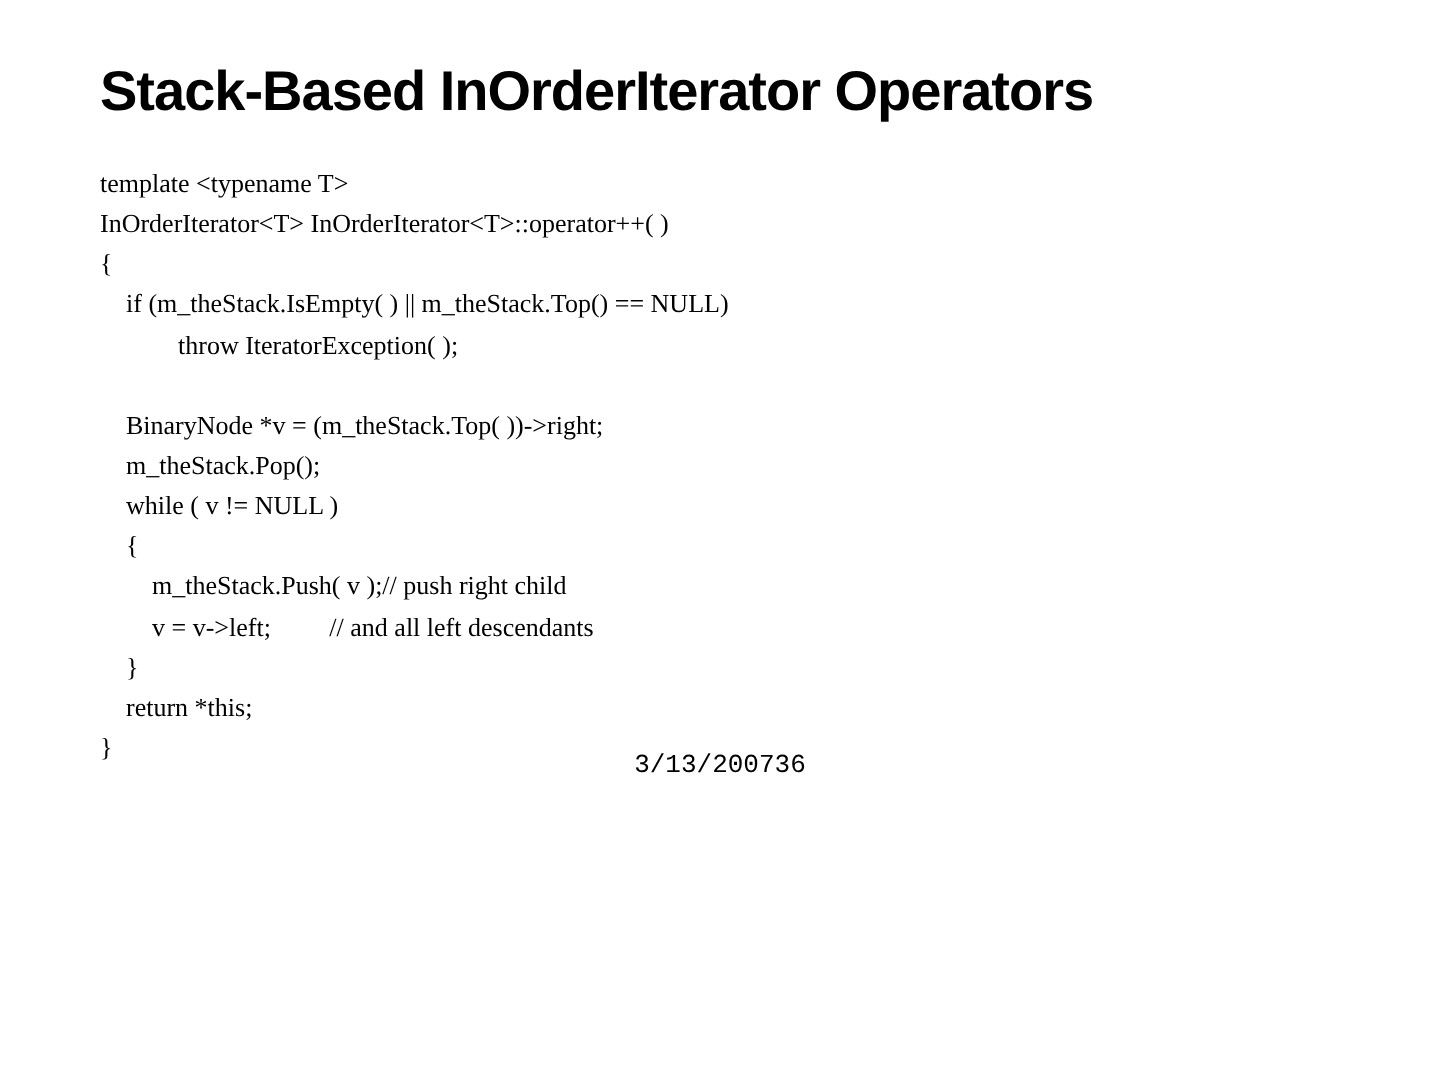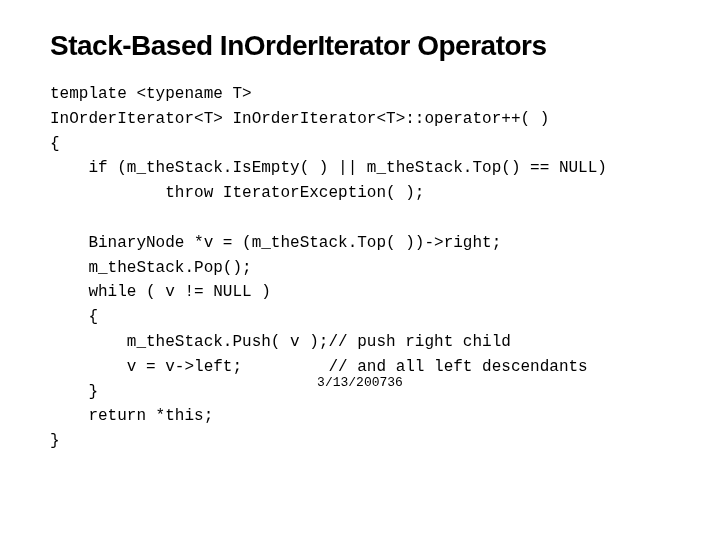--- a/index.html
+++ b/index.html
@@ -24,22 +24,22 @@
     .slide-title {
       font-size: 28px;
       font-weight: bold;
       color: #000000;
       margin-bottom: 20px;
       font-family: Arial, Helvetica, sans-serif;
       letter-spacing: -0.5px;
     }
 
     .code-block {
-      font-family: Liberation Mono, monospace;
-      font-size: 16px;
+      font-family: Liberation Serif, serif;
+      font-size: 13px;
       color: #000000;
       line-height: 1.55;
       white-space: pre;
       margin-top: 4px;
     }
 
     .footer {
       position: absolute;
       bottom: 18px;
       left: 50px;

